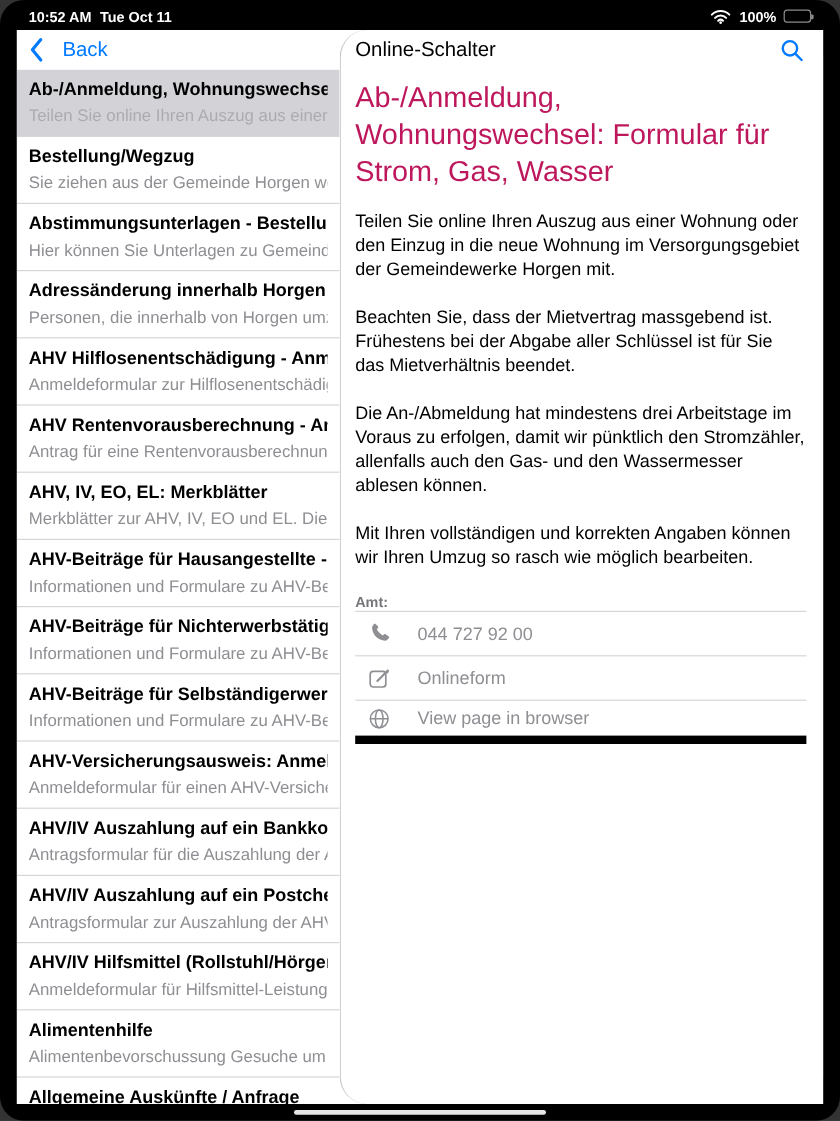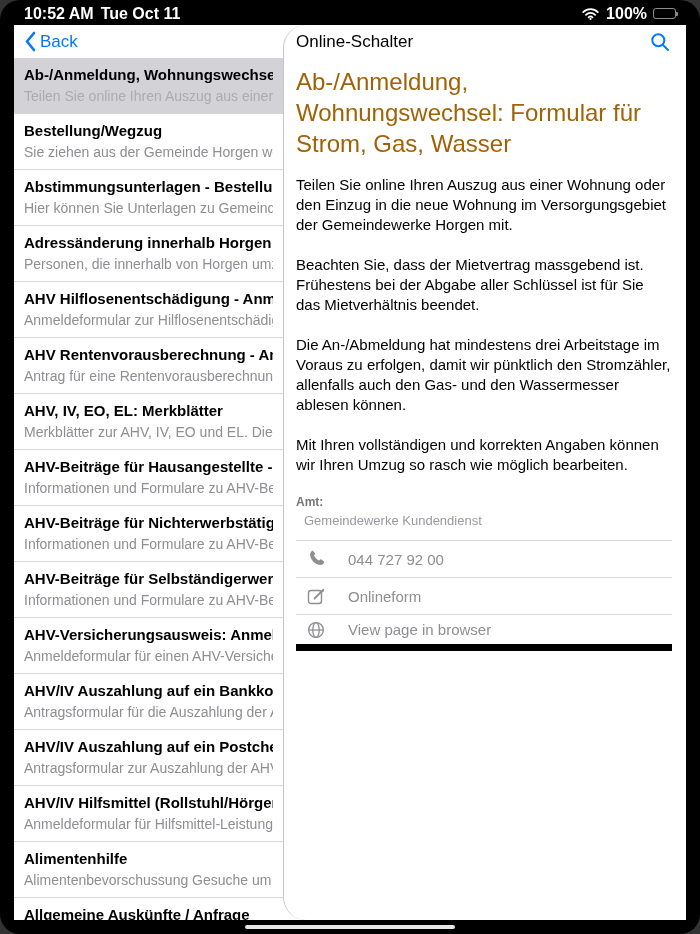--- a/index.html
+++ b/index.html
@@ -7,53 +7,53 @@
   .device {
     position:relative; width:700px; height:934px; margin:0 auto;
     background:#000; border-radius:20px; overflow:hidden;
     font-family:"Liberation Sans","DejaVu Sans",sans-serif;
     -webkit-font-smoothing:antialiased;
   }
   
   .statusbar {
     position:absolute; top:0; left:0; right:0; height:25px;
     display:flex; justify-content:space-between; align-items:center;
-    padding:2px 24px 0; color:#fff; font-size:16px; font-weight:700;
+    padding:2px 24px 0; color:#fff; font-size:12px; font-weight:700;
   }
   .status-left { display:flex; gap:7px; align-items:center; }
   .status-right { display:flex; gap:6px; align-items:center; }
   .battery { width:23px; height:11px; border:1px solid rgba(255,255,255,.55); border-radius:3px; padding:1px; position:relative; }
   .battery .fill { width:100%; height:100%; background:#fff; border-radius:1.5px; }
   .battery .nub { position:absolute; right:-3px; top:3px; width:2px; height:4px; background:rgba(255,255,255,.55); border-radius:0 1px 1px 0; }
   
   .app {
     position:absolute; top:25px; left:14px; width:672px; height:895px;
     background:#fff; display:flex; overflow:hidden;
   }
   .home-indicator {
     position:absolute; bottom:5px; left:50%; transform:translateX(-50%);
     width:210px; height:4.5px; border-radius:2.5px; background:#e6e6e6;
   }
   
   .master { width:269px; display:flex; flex-direction:column; background:#fff; }
   .master-nav { height:33px; flex:none; display:flex; align-items:center; padding:0 6px; }
-  .back-button { display:flex; align-items:center; gap:4px; color:#007AFF; font-size:17px; cursor:pointer; background:none; border:none; padding:2px 4px; font-family:inherit; }
+  .back-button { display:flex; align-items:center; gap:16px; color:#007AFF; font-size:17px; cursor:pointer; background:none; border:none; padding:2px 4px; font-family:inherit; }
   .list { flex:1; overflow:hidden; }
   .list-item { padding:7px 10px 8px; border-bottom:1px solid #D6D6DA; cursor:pointer; }
   .list-item.selected { background:#D2D2D7; }
   .item-title { font-size:15px; font-weight:700; color:#000; line-height:19px; white-space:nowrap; overflow:hidden; margin-bottom:4px; }
   .item-sub { font-size:14px; color:#8E8E93; line-height:17px; white-space:nowrap; overflow:hidden; }
   .list-item.selected .item-sub { color:#ABABB0; }
   
   .detail { flex:1; border-left:1px solid #C6C6C8; display:flex; flex-direction:column; background:#fff;border-radius:23px; }
   .detail-nav { height:33px; flex:none; display:flex; align-items:center; justify-content:space-between; padding:0 14px 0 12px; }
   .detail-nav-title { font-size:17px; color:#000; font-weight:500; }
   .search-button { background:none; border:none; padding:2px; cursor:pointer; display:flex; }
   .detail-body { flex:1; overflow:hidden; padding:4px 14px 0 12px; }
-  .detail-title { font-size:24px; line-height:31px; font-weight:400; color:#a16207; margin:4px 0 16px; }
+  .detail-title { font-size:24px; line-height:31px; font-weight:400; color:#be185d; margin:4px 0 16px; }
   .detail-body p { font-size:15px; line-height:20px; color:#000; margin:0 0 20px; }
   .amt-label { font-size:12px; font-weight:700; color:#76767b; margin-top:6px; }
   .amt-value { font-size:13px; color:#9a9aa0; margin:4px 0 12px; padding-left:8px; }
   .contact-row {
     display:flex; align-items:center; gap:22px; height:37px;
     border-top:1px solid #D6D6DA; color:#8E8E93; font-size:15px;
     padding-left:10px; cursor:pointer;
   }
   .contact-row:last-child { border-bottom:7px solid #000000;text-align:right; }
   .contact-icon { width:20px; display:flex; justify-content:center; flex:none; }
@@ -178,21 +178,20 @@
       </div>
 
       <div class="detail-body">
         <h1 class="detail-title">Ab-/Anmeldung, Wohnungswechsel: Formular für Strom, Gas, Wasser</h1>
         <p>Teilen Sie online Ihren Auszug aus einer Wohnung oder den Einzug in die neue Wohnung im Versorgungsgebiet der Gemeindewerke Horgen mit.</p>
         <p>Beachten Sie, dass der Mietvertrag massgebend ist. Frühestens bei der Abgabe aller Schlüssel ist für Sie das Mietverhältnis beendet.</p>
         <p>Die An-/Abmeldung hat mindestens drei Arbeitstage im Voraus zu erfolgen, damit wir pünktlich den Stromzähler, allenfalls auch den Gas- und den Wassermesser ablesen können.</p>
         <p>Mit Ihren vollständigen und korrekten Angaben können wir Ihren Umzug so rasch wie möglich bearbeiten.</p>
 
         <div class="amt-label">Amt:</div>
-        <div class="amt-value">Gemeindewerke Kundendienst</div>
 
         <div class="contact-row">
           <span class="contact-icon">
             <svg width="18" height="18" viewBox="0 0 18 18">
               <path d="M4.2 1.9 c-.5.5-1.1 1.1-1.1 2.1 0 5.9 5 10.9 10.9 10.9 1 0 1.6-.6 2.1-1.1 l.9-.9 c.4-.4.4-1 0-1.4 l-2.6-2 c-.35-.27-.85-.27-1.2.05 l-1.1 1 c-2-.9-4.2-3.1-5.1-5.1 l1-1.1 c.32-.35.32-.85.05-1.2 L6 1 c-.4-.4-1-.4-1.4 0 z" fill="#8E8E93"></path>
             </svg>
           </span>
           <span>044 727 92 00</span>
         </div>
         <div class="contact-row">

